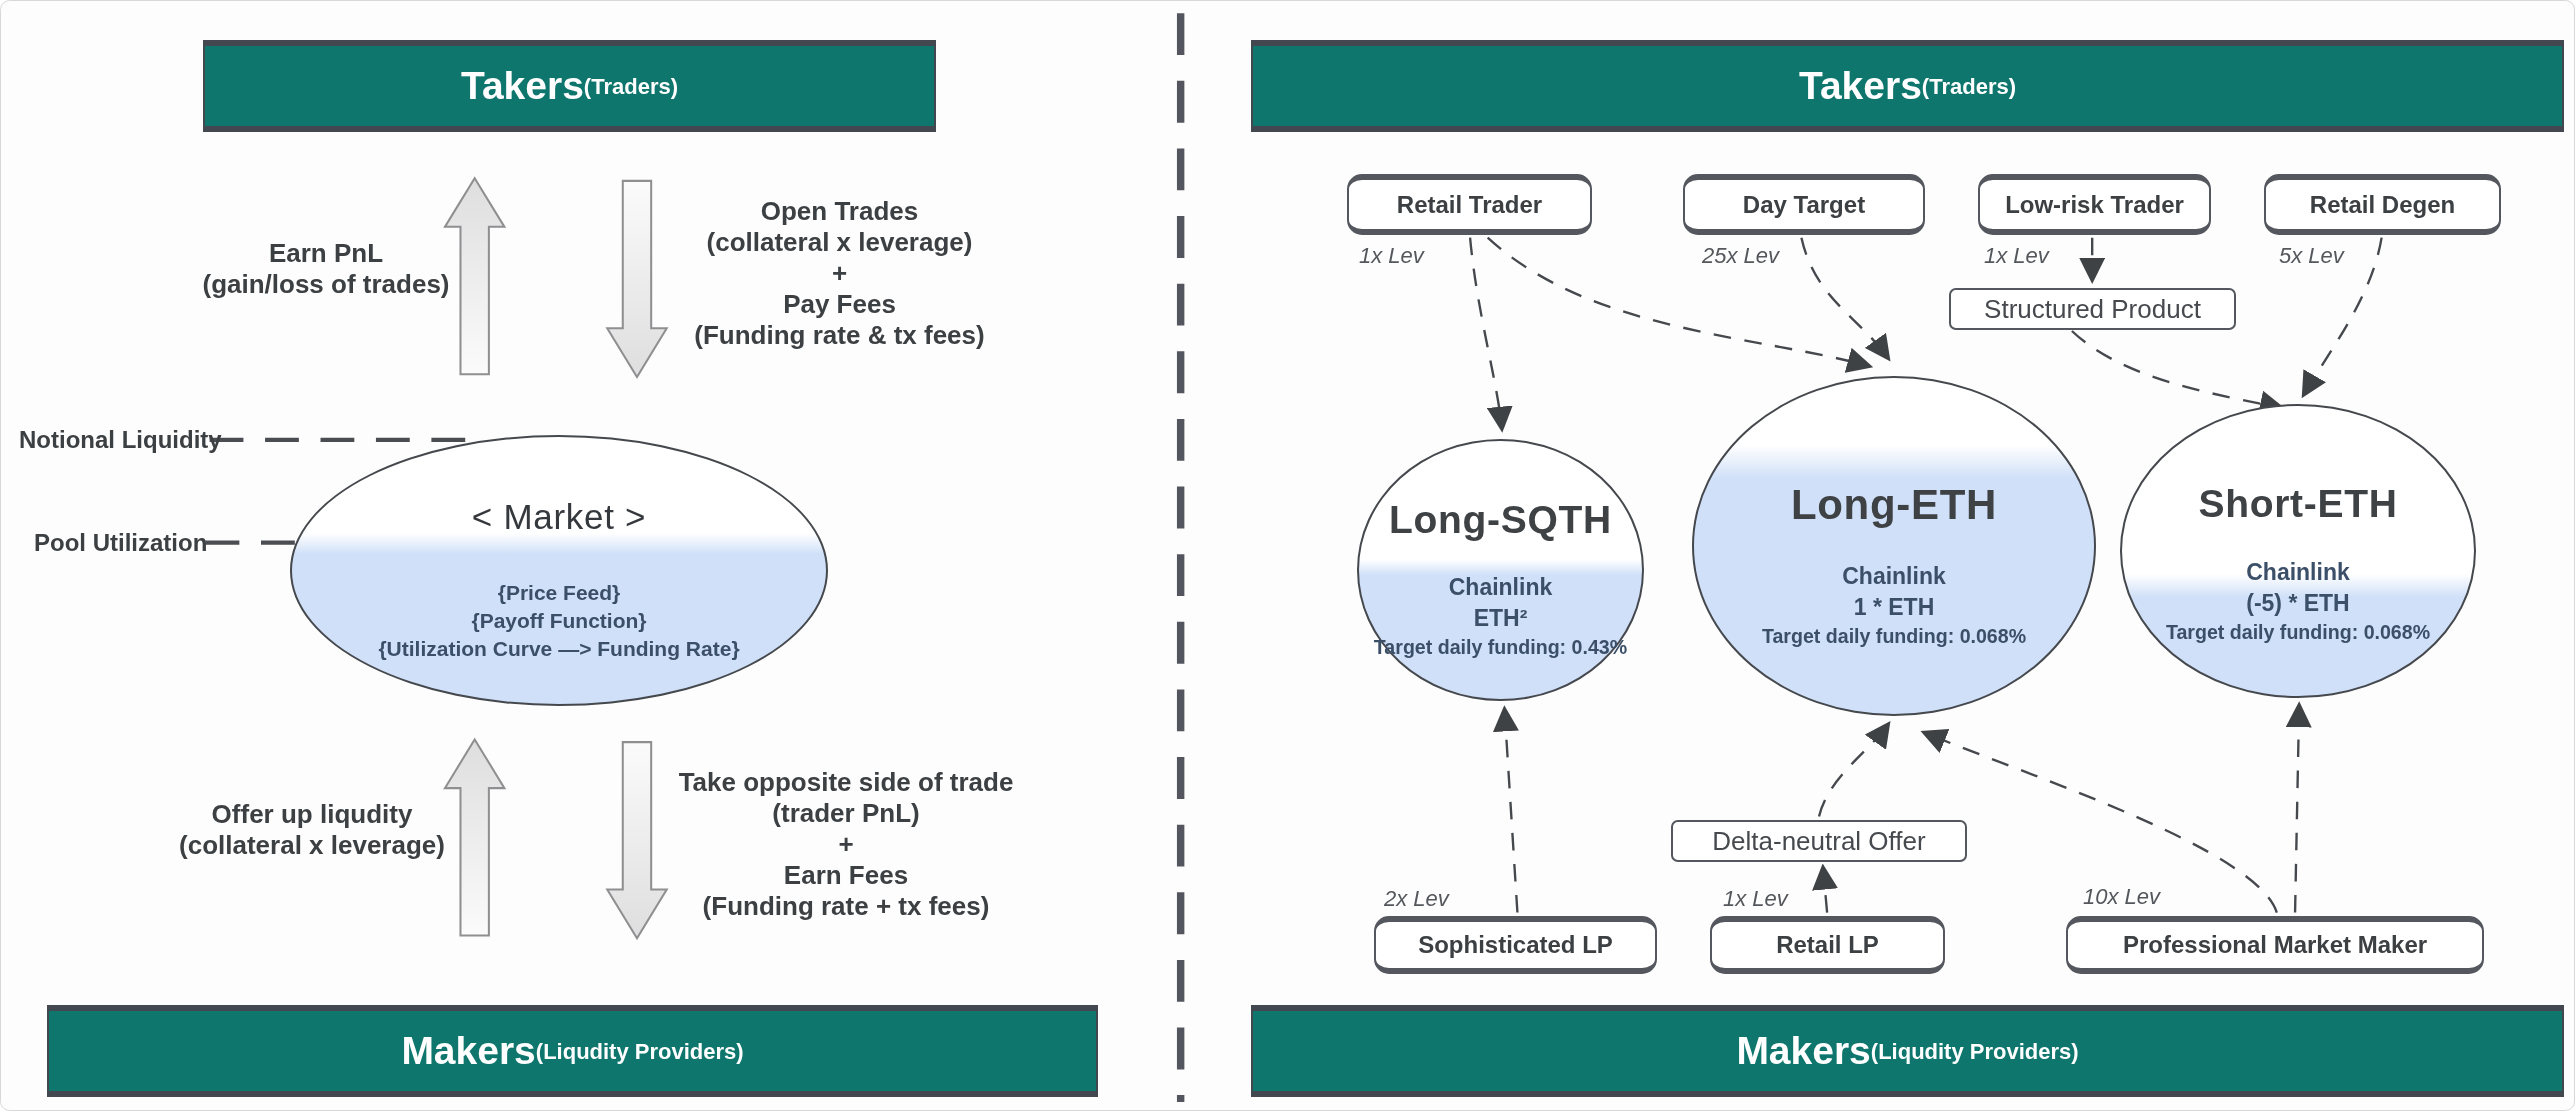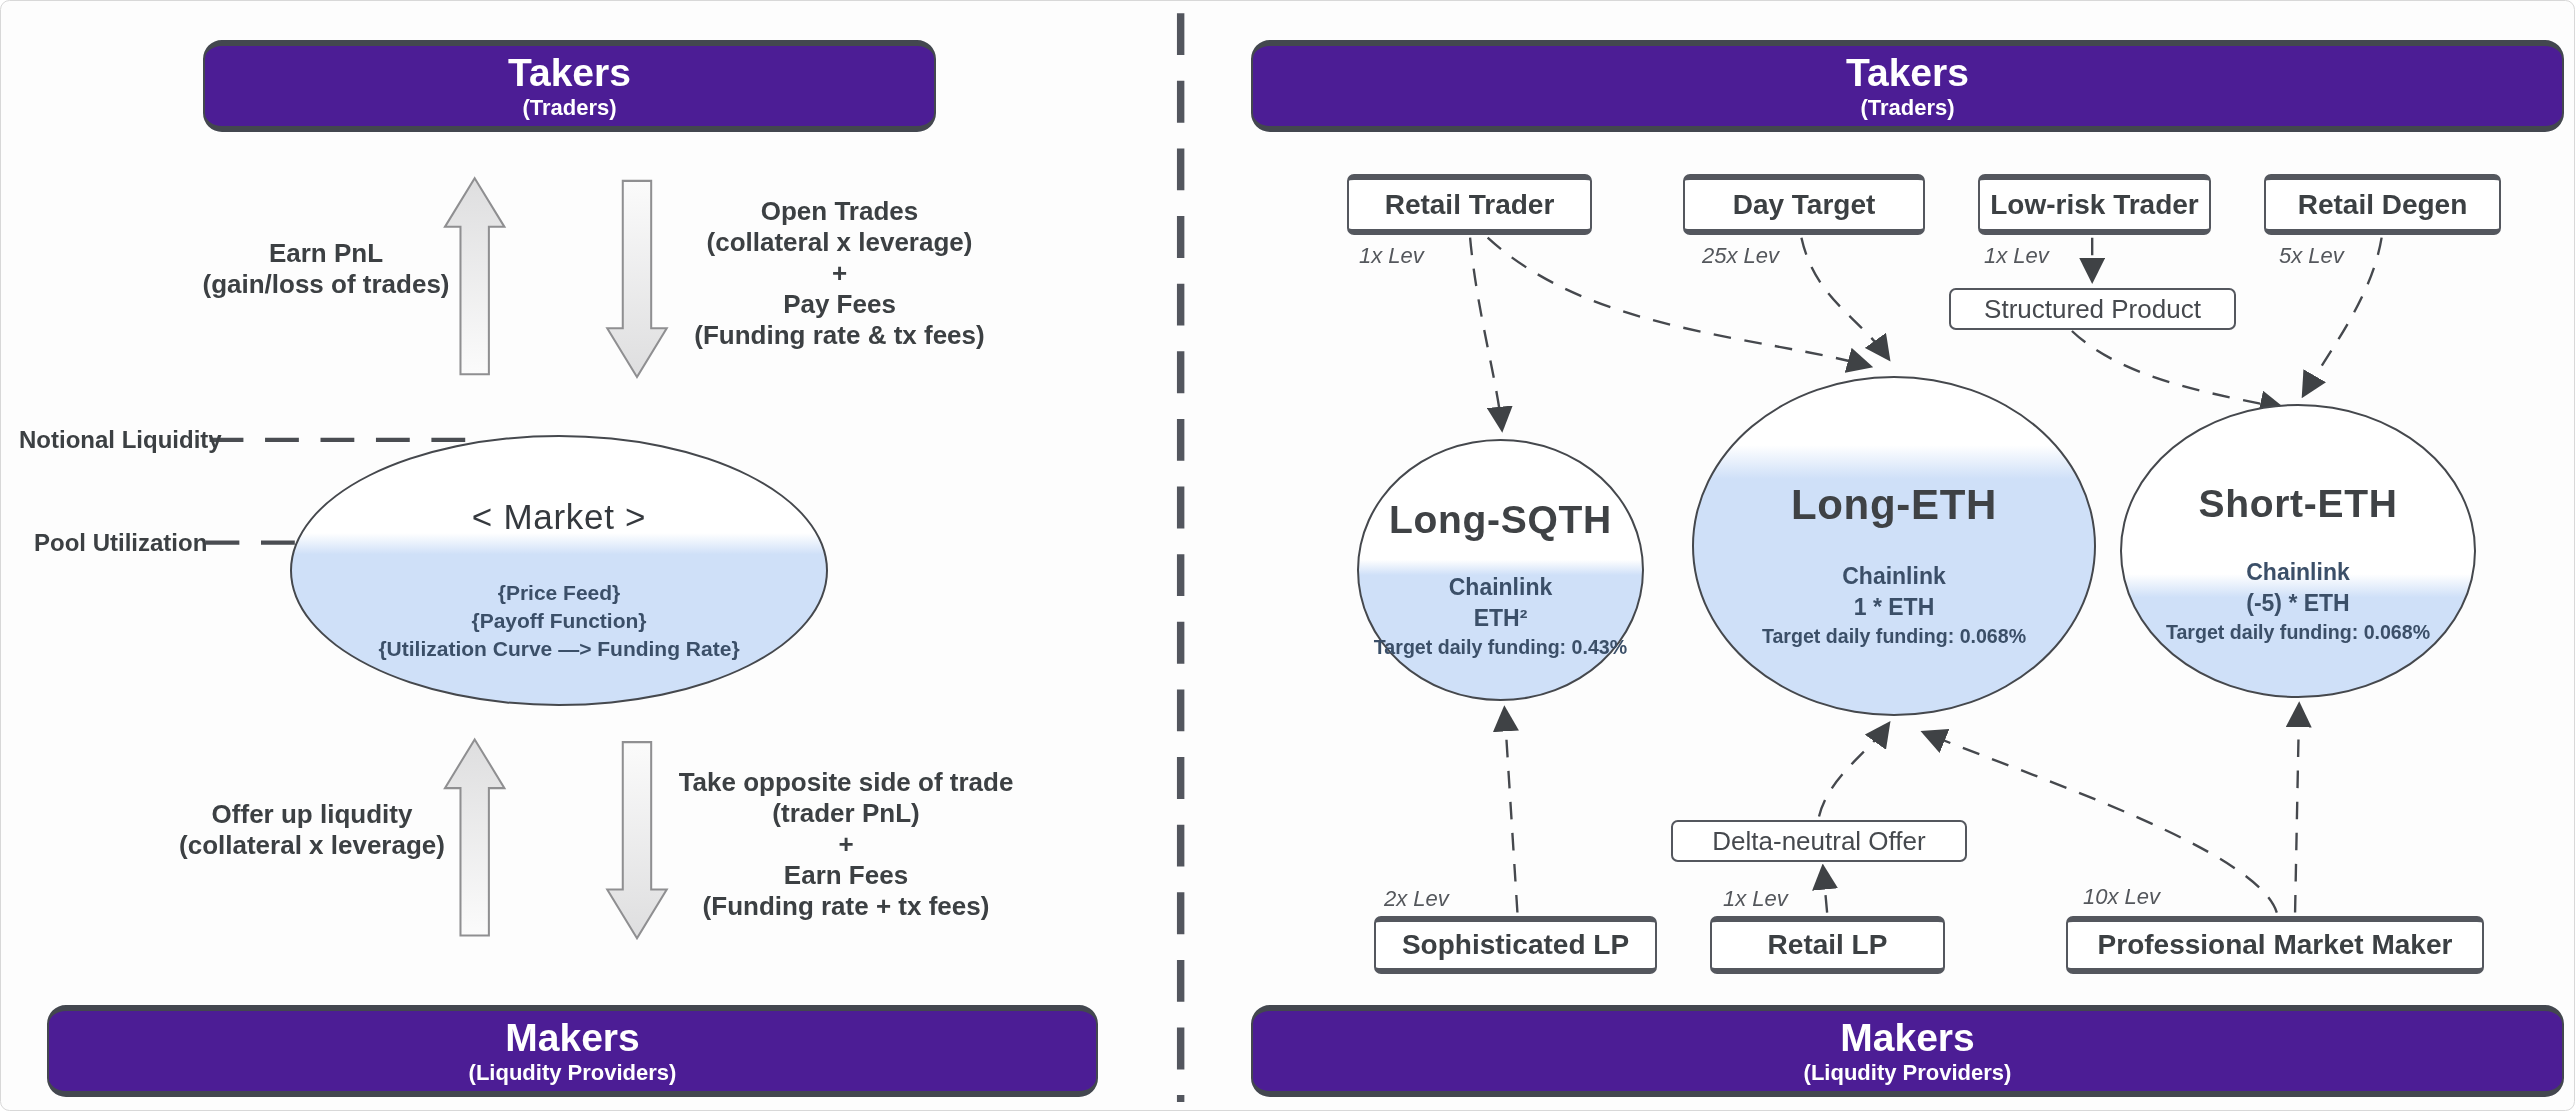--- a/index.html
+++ b/index.html
@@ -2,32 +2,32 @@
 <html style="font-size:10.8px"><head>
 <meta charset="utf-8">
 <style>
   html,body{margin:0;padding:0;background:#fff;}
   .canvas{
     position:relative;width:2573px;height:1109px;margin:0;
     background:#fdfdfd;border:1.4px solid #d8d8d8;border-radius:9.5px;
     overflow:hidden;font-family:"Liberation Sans",sans-serif;color:#3c4043;
   }
   .hdr{
-    position:absolute;height:80px;background:#4c1d95;
+    position:absolute;height:80px;background:#0f766e;
     border:2.7px solid #43474f;border-top-width:6px;border-bottom-width:6px;
-    border-radius:19px;display:flex;flex-direction:column;align-items:center;
+    border-radius:0;display:flex;flex-direction:row;align-items:center;
     justify-content:center;color:#fff;text-align:center;
   }
   .hdr .t1{font-size:39px;font-weight:700;line-height:42px;}
   .hdr .t2{font-size:22px;font-weight:700;line-height:27px;}
   .node{
     position:absolute;background:#fff;border:2.7px solid #54575e;
-    border-top-width:6px;border-bottom-width:6px;border-radius:7px;
+    border-top-width:6px;border-bottom-width:6px;border-radius:15px;
     display:flex;align-items:center;justify-content:center;
-    font-size:28px;font-weight:700;color:#3c4043;
+    font-size:24px;font-weight:700;color:#3c4043;
   }
   .node.light{border-width:2.7px;border-radius:6.8px;font-weight:400;font-size:26px;color:#46494e;}
   .ellipse{
     position:absolute;border:2.7px solid #45484d;border-radius:50%;
     display:flex;flex-direction:column;align-items:center;text-align:center;
   }
   .ellipse .etitle{font-size:39px;font-weight:700;color:#3f4245;letter-spacing:0.7px;}
   .ellipse .esub{font-size:23px;font-weight:700;color:#3b4f68;line-height:31px;}
   .ellipse .efund{font-size:19.6px;font-weight:700;color:#3b4f68;line-height:27px;}
   .flow{position:absolute;text-align:center;font-size:26px;font-weight:700;line-height:31px;color:#3c4043;}

